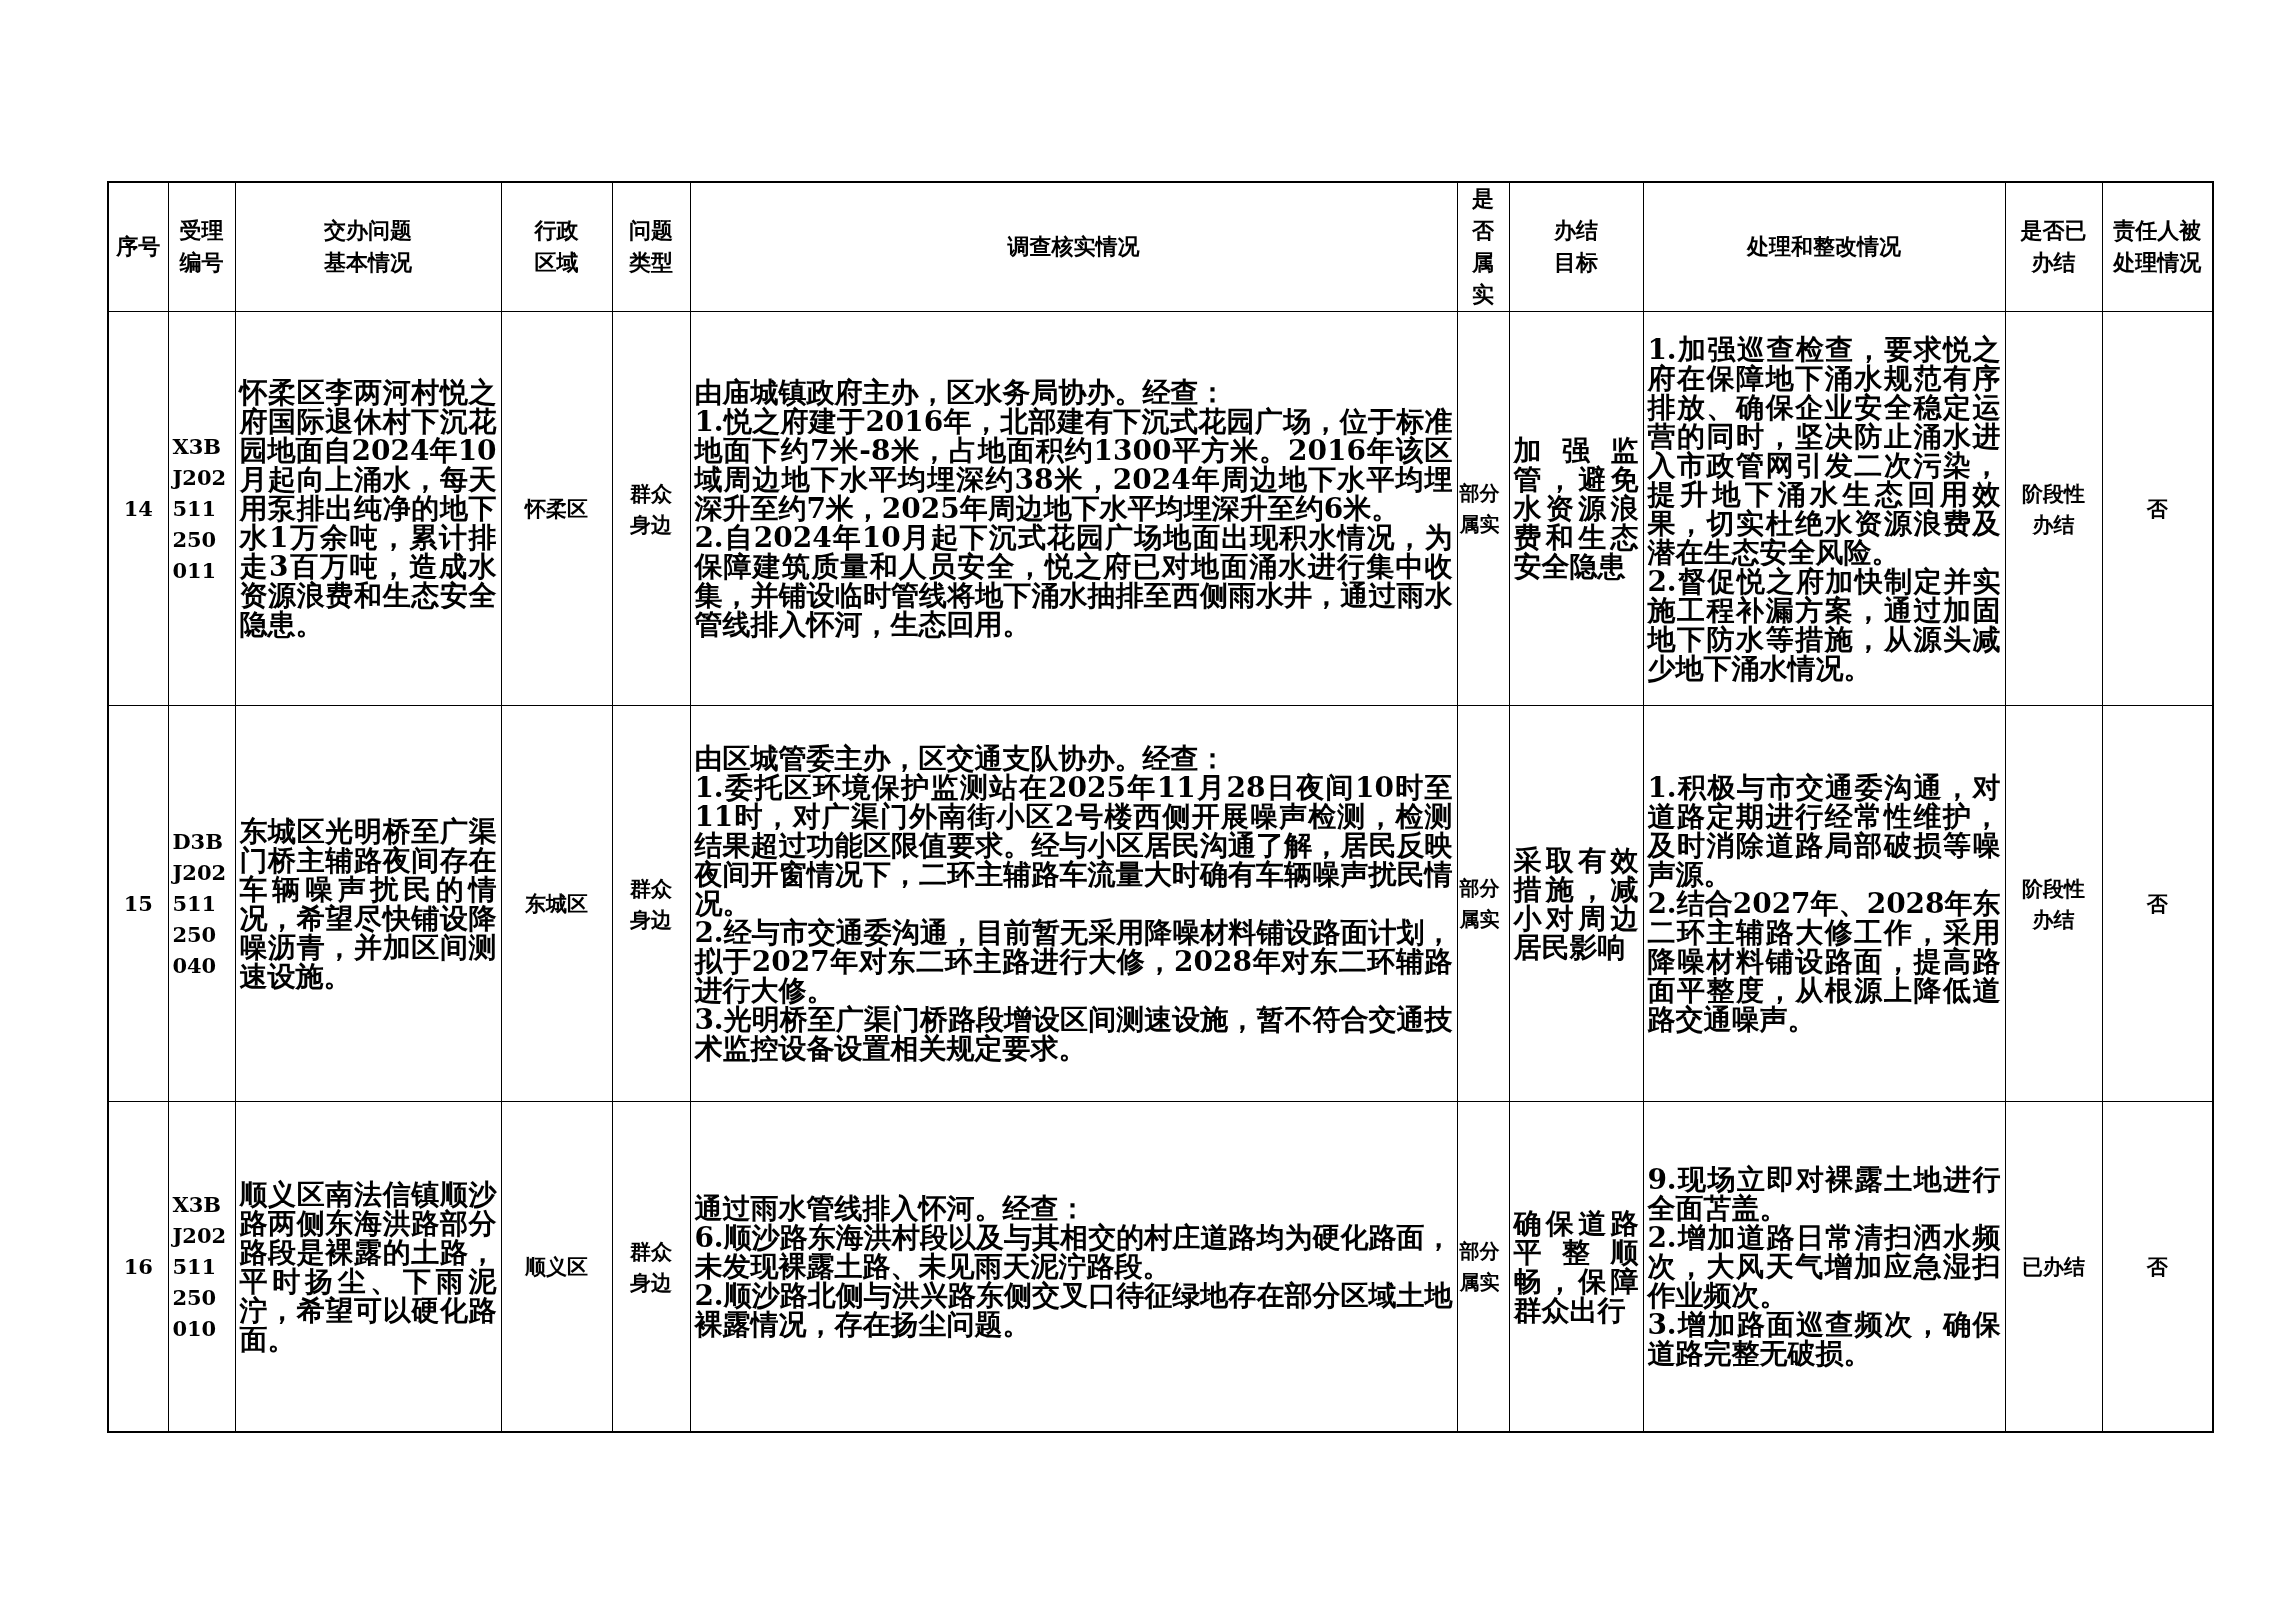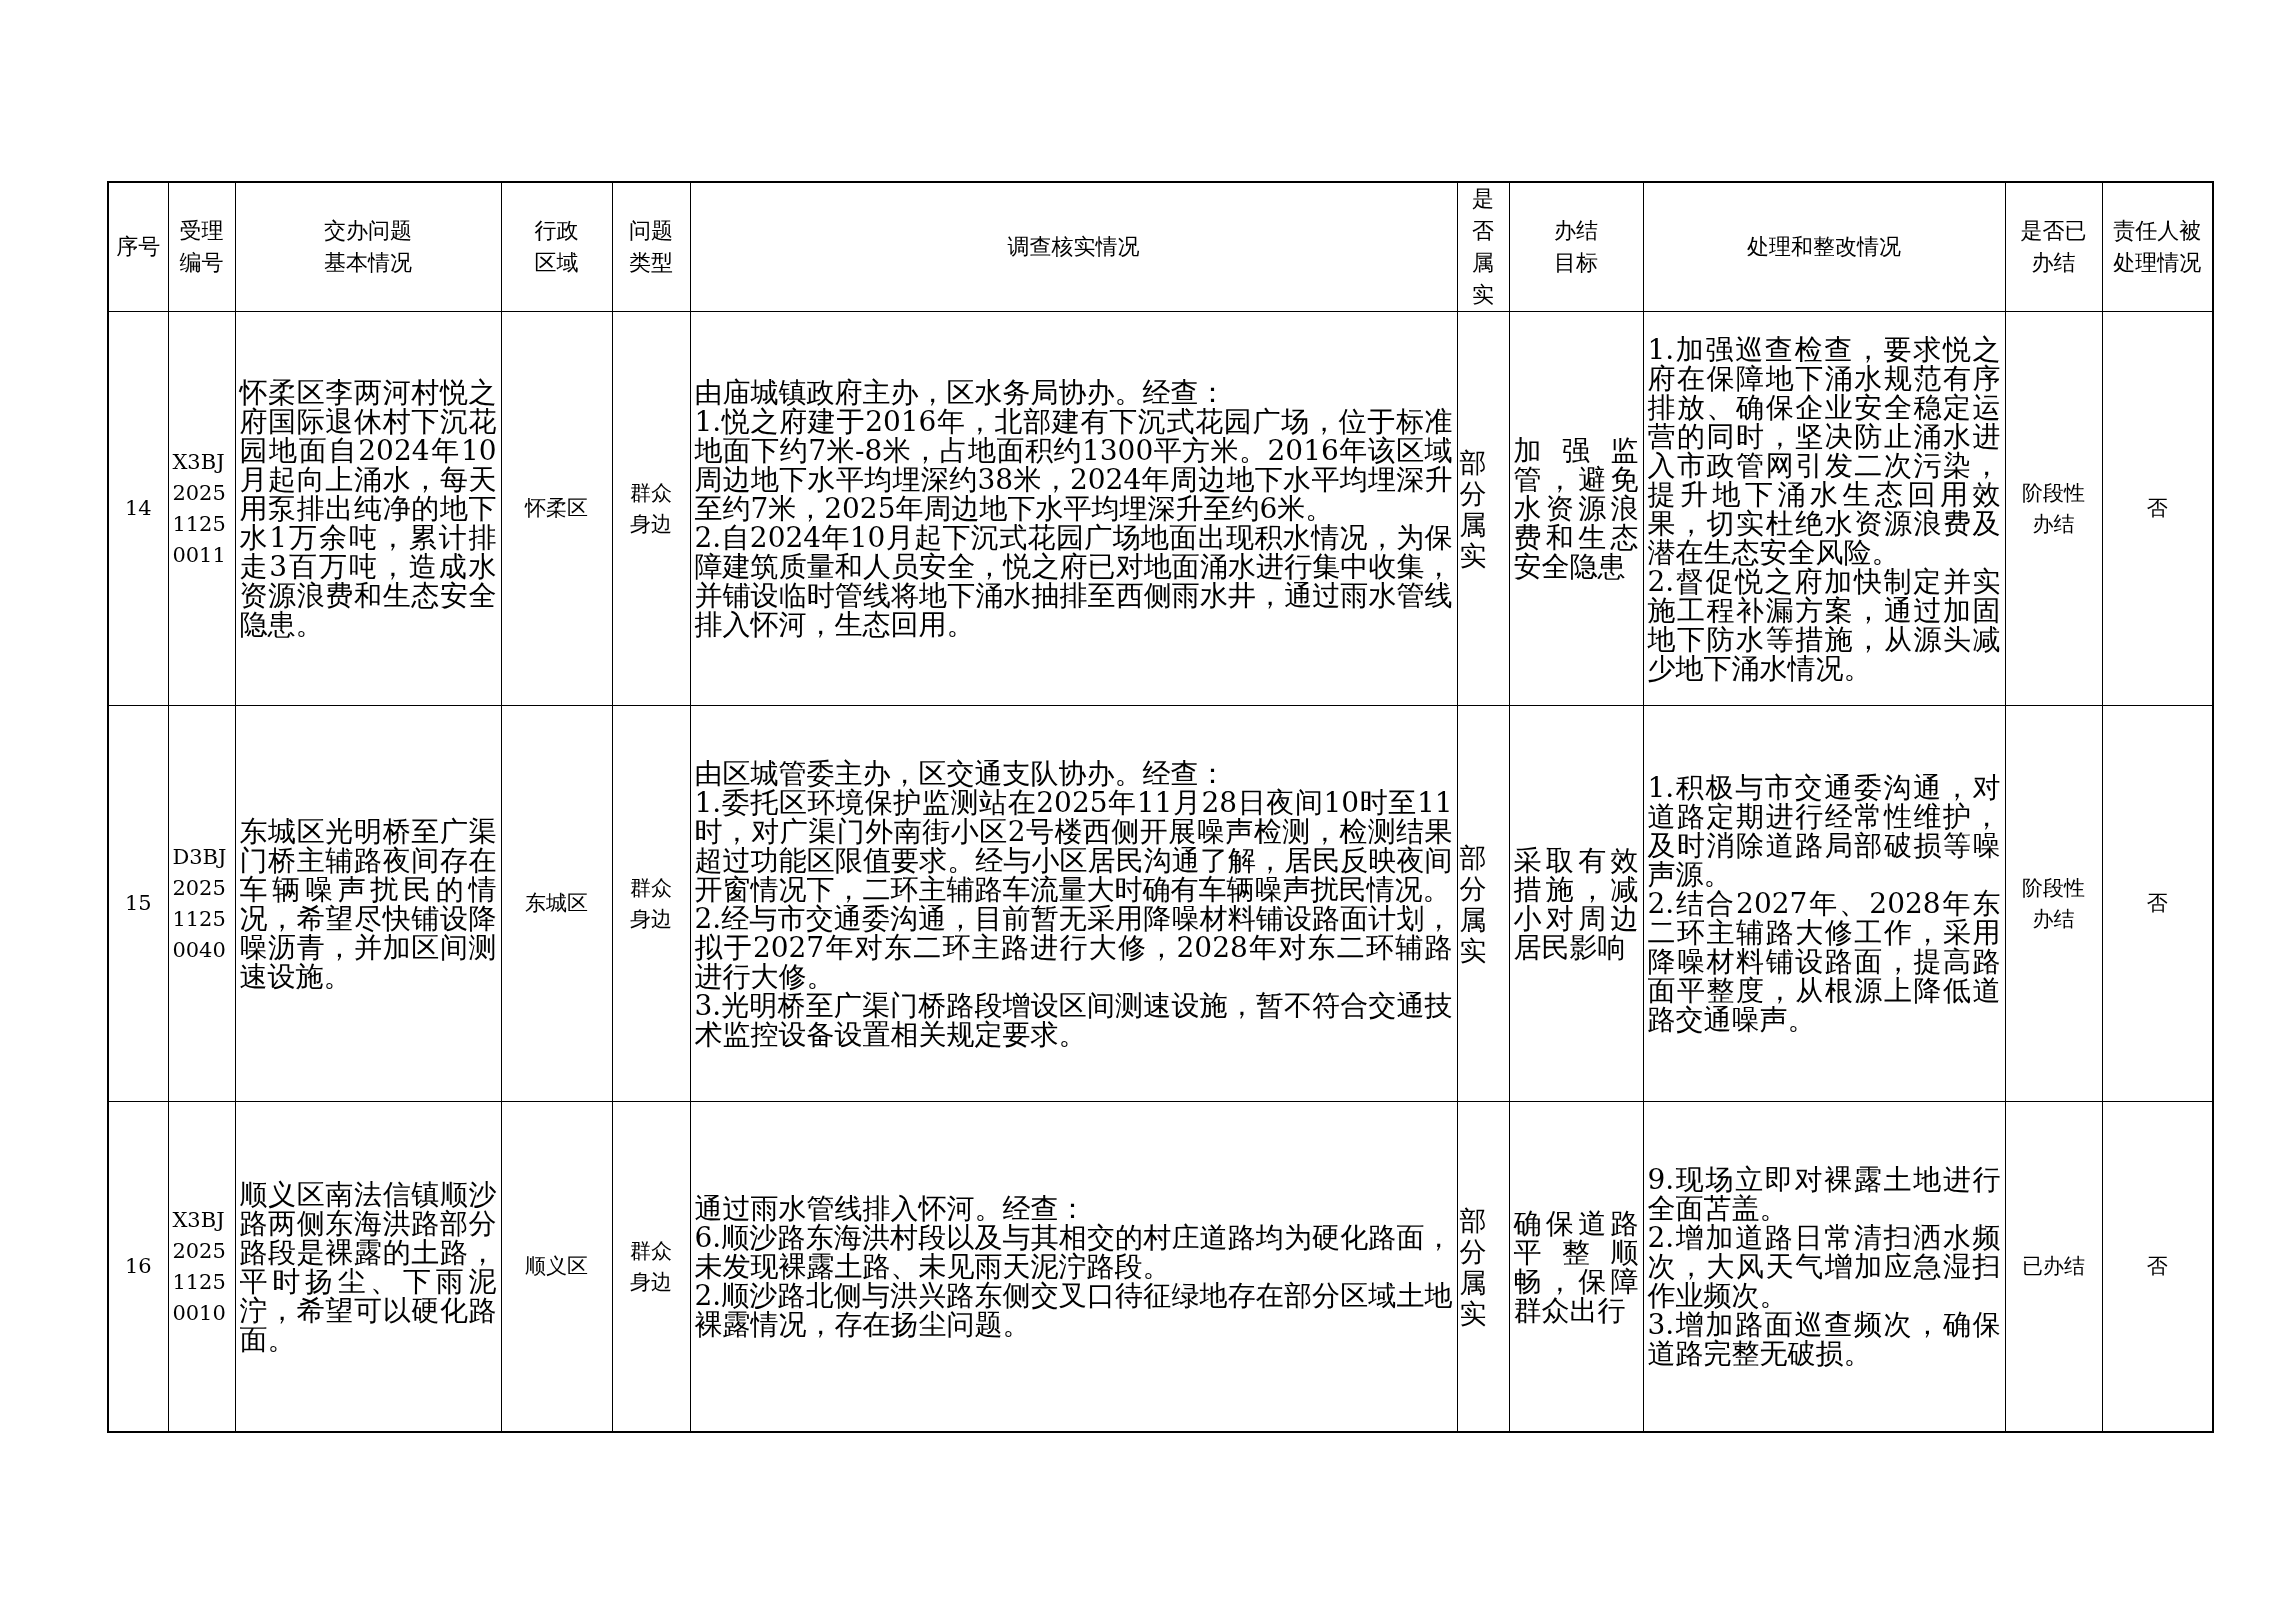--- a/index.html
+++ b/index.html
@@ -1,30 +1,30 @@
 <!DOCTYPE html>
 <html style="font-size:7.7px"><head>
 <meta charset="utf-8">
 <style>
   html, body { margin:0; padding:0; background:#ffffff; }
   body { width:2295px; height:1623px; position:relative; overflow:hidden;
          font-family:"DejaVu Serif","Liberation Serif",serif; color:#000; }
   .page-table { position:absolute; left:107px; top:181px; border-collapse:collapse;
                 table-layout:fixed; border:2.9px solid #000; }
   .page-table td, .page-table th { border:1.9px solid #000; padding:0 3.9px; vertical-align:middle;
-                font-weight:normal;margin-top:16px; }
+                font-weight:bold;margin-top:16px; }
   .hdr th { height:127px; font-family:"DejaVu Sans","Liberation Sans",sans-serif;
             font-size:22px; line-height:32px; text-align:center; white-space:pre-line; }
   .page-table tbody tr.r14 td { height:393px; }
   .page-table tbody tr.r15 td { height:395px; }
   .page-table tbody tr.r16 td { height:329px; }
   td.c { text-align:center; font-size:21px; line-height:31px; }
   td.num { font-size:21px; line-height:31px; word-break:break-all; }
   td.txt { font-size:28px; line-height:29px; text-align:justify; }
-  td.tight { padding:0 1.9px; font-size:27px; line-height:31px; }
+  td.tight { padding:0 1.9px; font-size:20px; line-height:31px; }
   td.wrap2 { font-size:21px; line-height:31px; text-align:center; }
   .para { display:block; }
   .footer { position:absolute; top:1639px; left:0; width:2295px; text-align:center;
             font-size:13.5px; font-family:"DejaVu Serif","Liberation Serif",serif; }
 </style>
 </head>
 <body>
 
 <table class="page-table">
   <colgroup>

